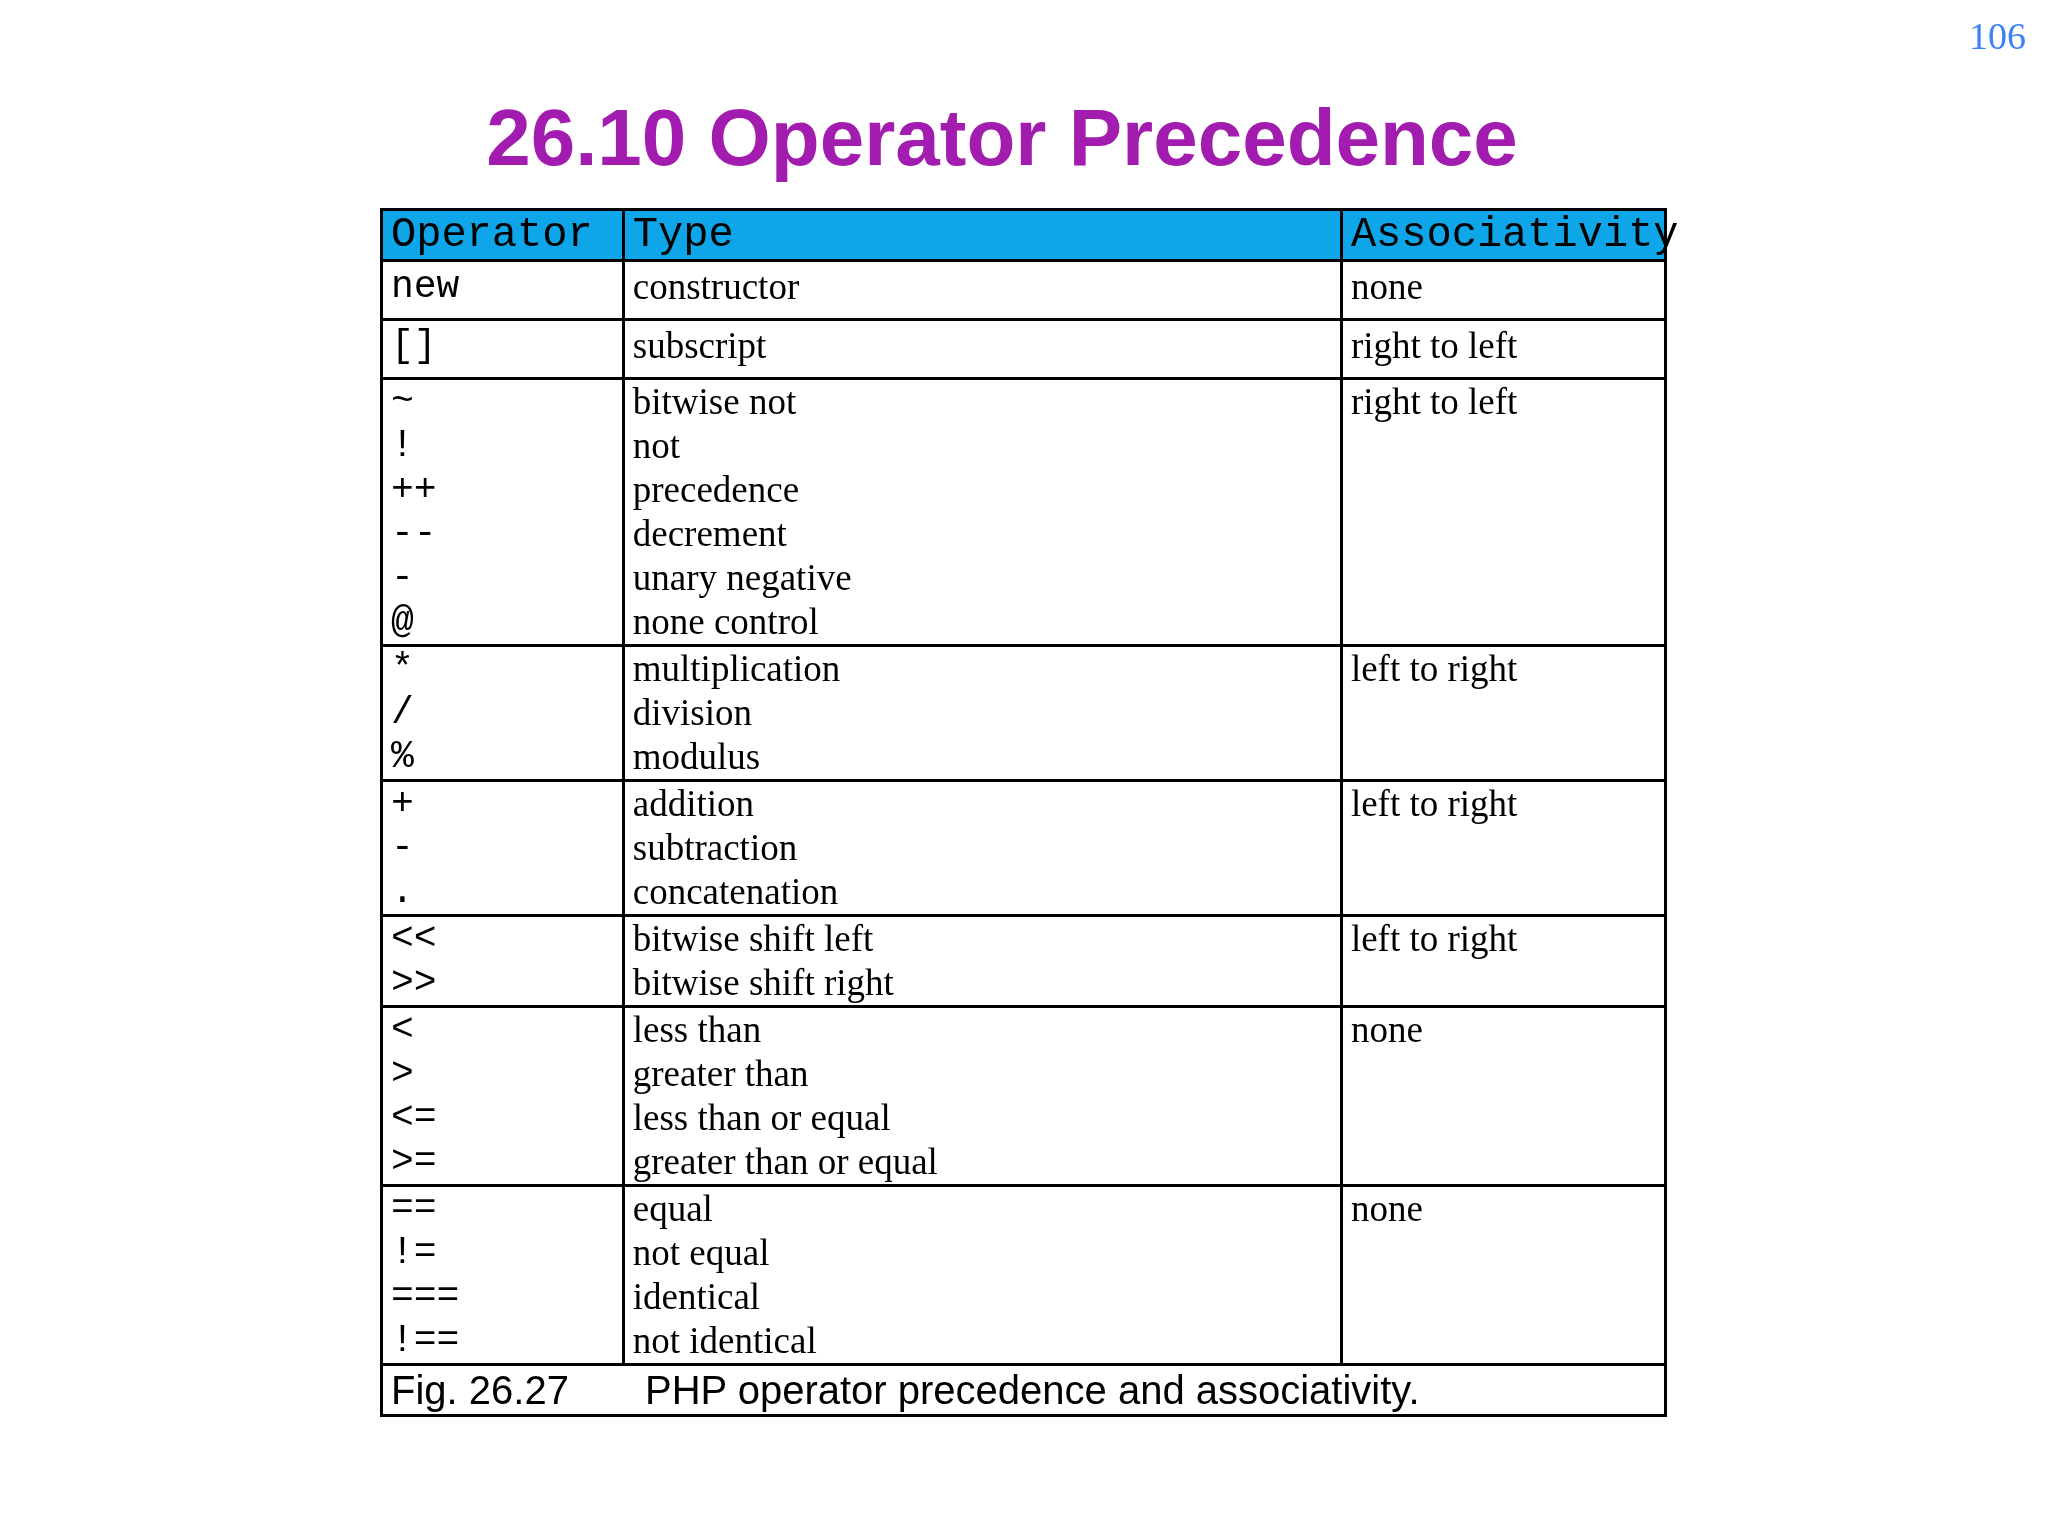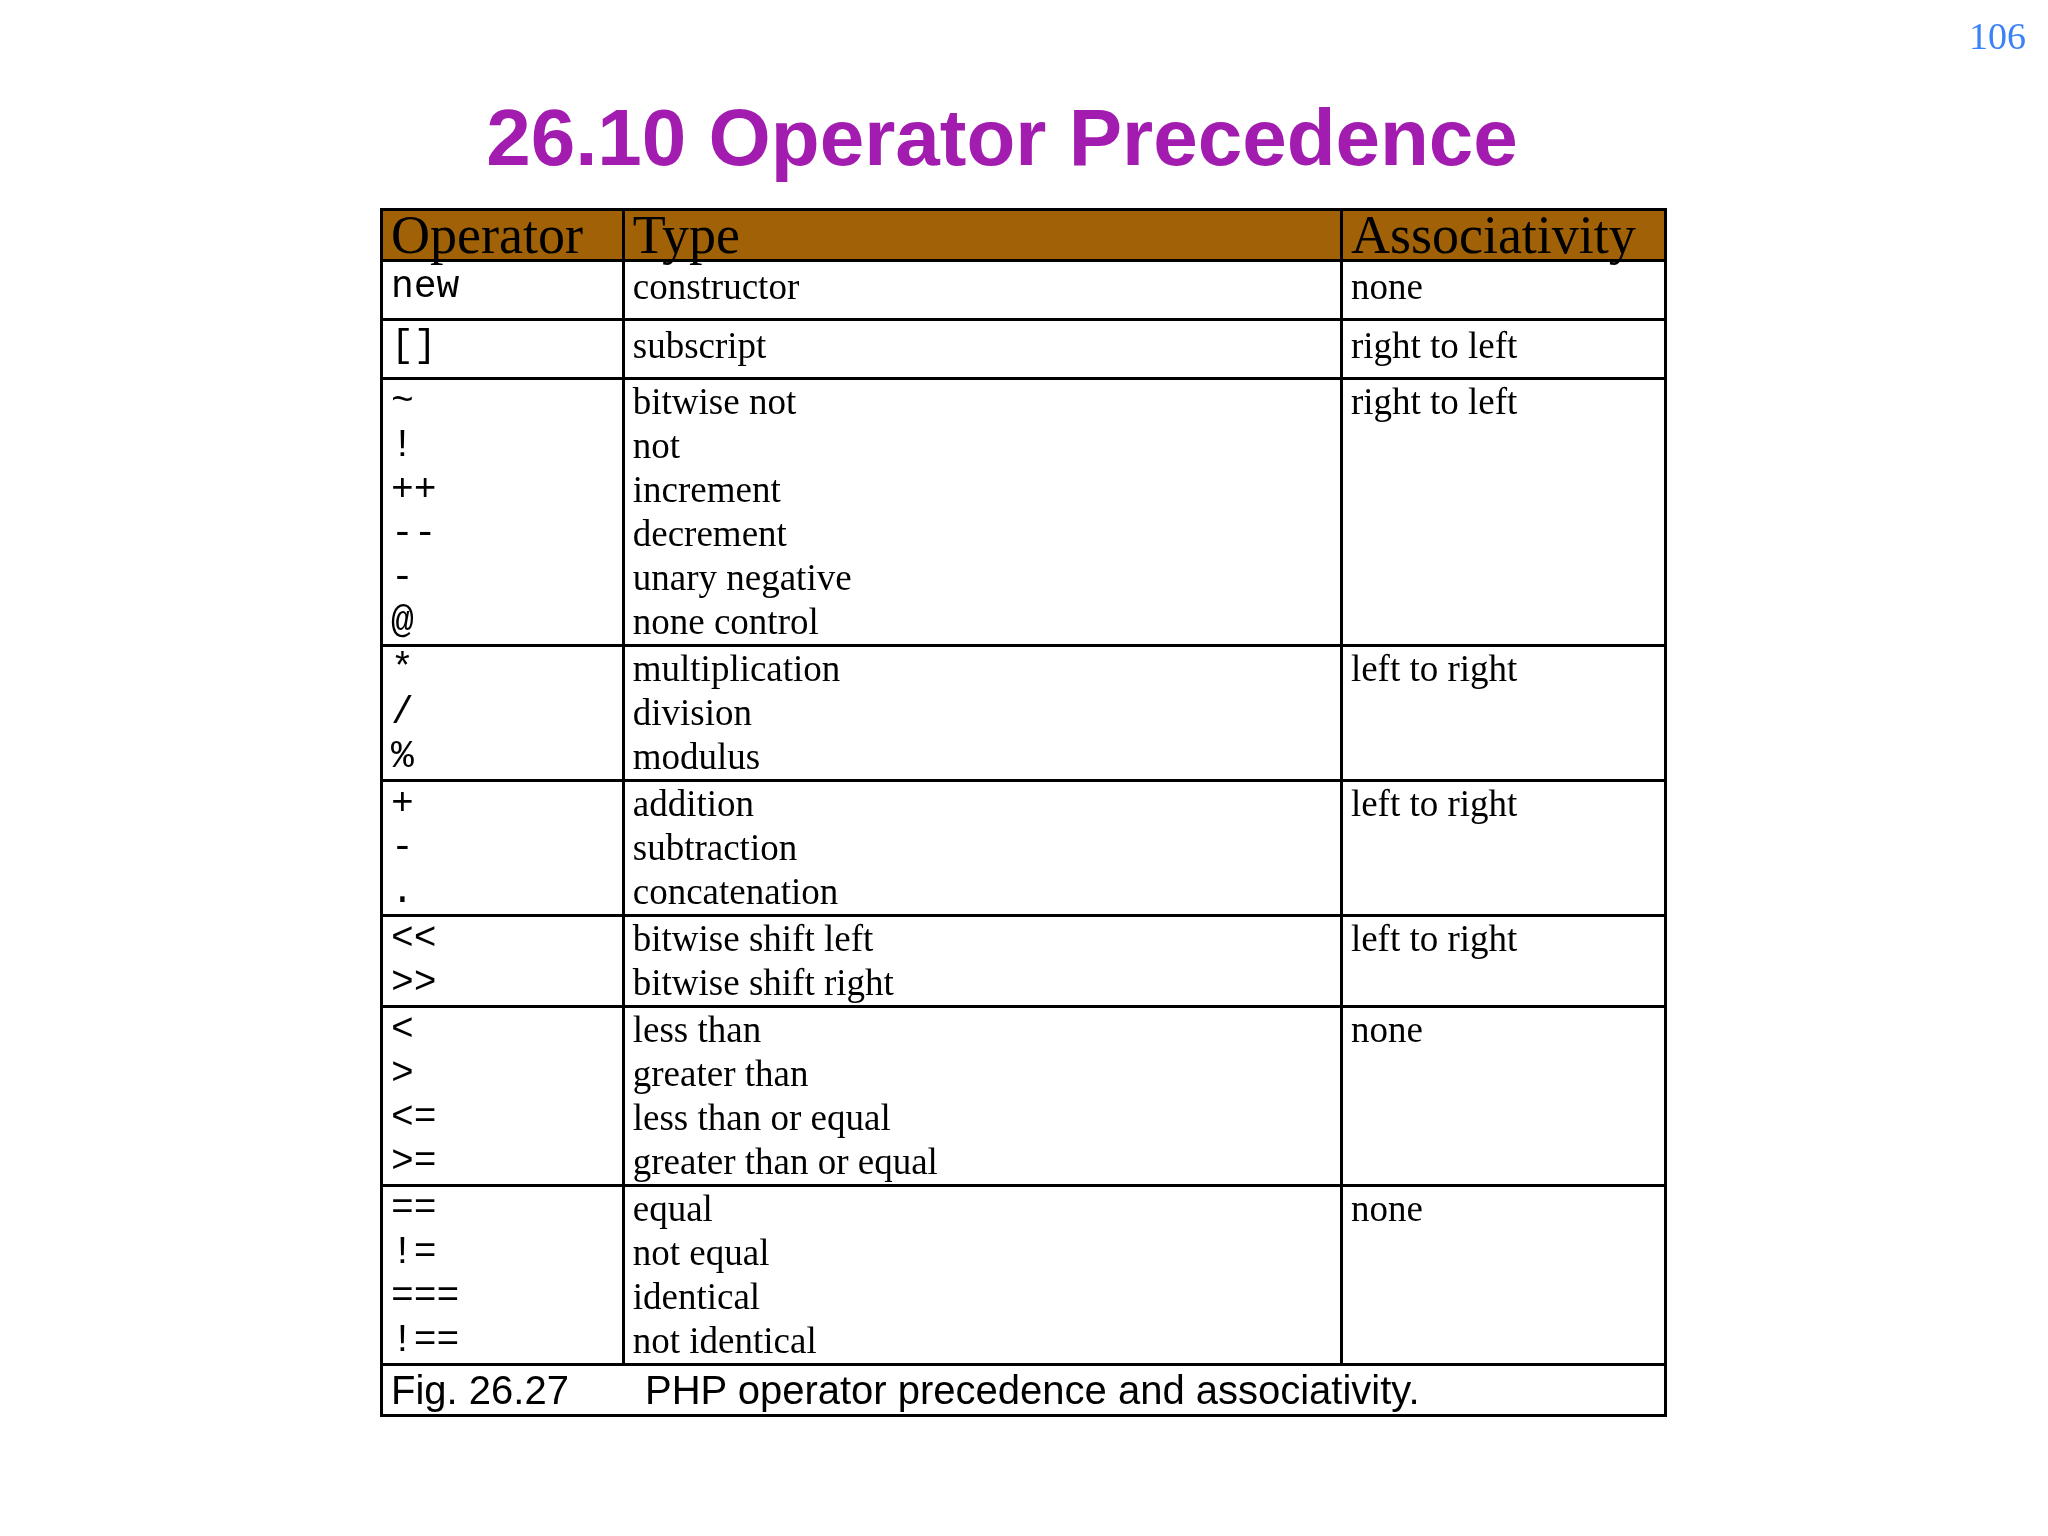--- a/index.html
+++ b/index.html
@@ -2,21 +2,21 @@
 <html><head>
 <meta charset="utf-8">
 <style>
   html, body { margin:0; padding:0; }
   body { width:2048px; height:1536px; background:#ffffff; position:relative; overflow:hidden; }
   .page-number { position:absolute; top:14px; right:22px; font-family:"Liberation Serif", serif; font-size:38px; color:#3b82f6; }
   .title { position:absolute; top:92px; left:0; width:2048px; text-align:center; font-family:"Liberation Sans", sans-serif; font-weight:bold; font-size:80px; color:#a21caf; letter-spacing:0px; }
   .title span { position:relative; left:-22px; }
   table.prec { position:absolute; left:380px; top:208px; width:1287px; border-collapse:collapse; table-layout:fixed; }
   table.prec td, table.prec th { border:3px solid #000; vertical-align:top; padding:0 8px; text-align:left; }
-  table.prec th { background:#a16207; font-family:Liberation Serif, serif; font-weight:normal; font-size:54px; height:46px; line-height:48px; }
+  table.prec th { background:#0ea5e9; font-family:Liberation Mono, monospace; font-weight:normal; font-size:42px; height:46px; line-height:48px; }
   .col-op { width:235px; }
   .col-type { width:698px; }
   .col-assoc { width:315px; }
   td.op { font-family:"Liberation Mono", monospace; font-size:38px; }
   td.type, td.assoc { font-family:"Liberation Serif", serif; font-size:37px; }
   .line { display:block; height:44px; line-height:44px; }
   tr.r1 td, tr.r2 td { height:48px; }
   tr.r1 .line, tr.r2 .line { height:56px; line-height:50px; }
   .cap-row td { font-family:"Liberation Sans", sans-serif; font-size:40px; height:46px; line-height:48px; padding:0 4px; }
   .cap-num { display:inline-block; width:254px; }
@@ -68,21 +68,21 @@
           <span class="line">~</span>
           <span class="line">!</span>
           <span class="line">++</span>
           <span class="line">--</span>
           <span class="line">-</span>
           <span class="line">@</span>
         </td>
         <td class="type">
           <span class="line">bitwise not</span>
           <span class="line">not</span>
-          <span class="line">increment</span>
+          <span class="line">precedence</span>
           <span class="line">decrement</span>
           <span class="line">unary negative</span>
           <span class="line">none control</span>
         </td>
         <td class="assoc">
           <span class="line">right to left</span>
         </td>
       </tr>
       <tr class="r4">
         <td class="op">

